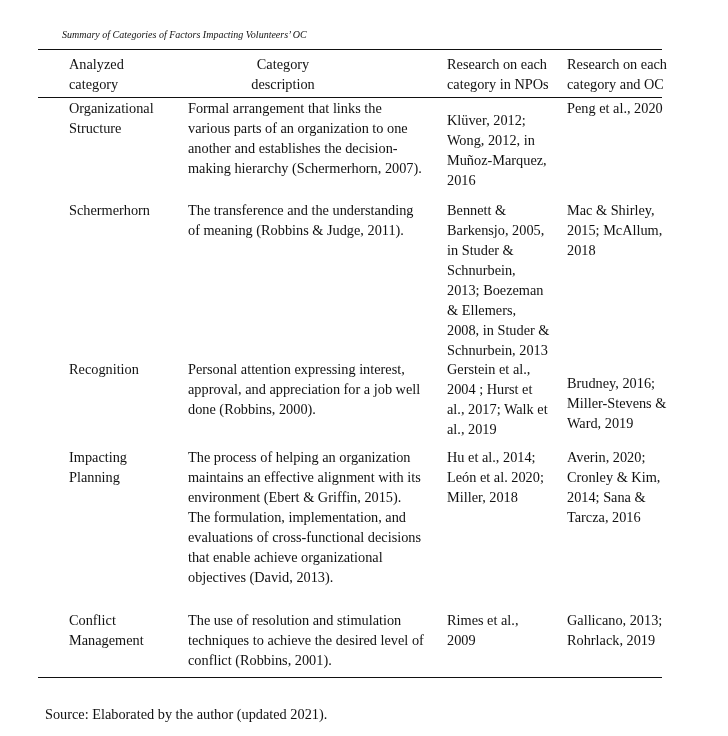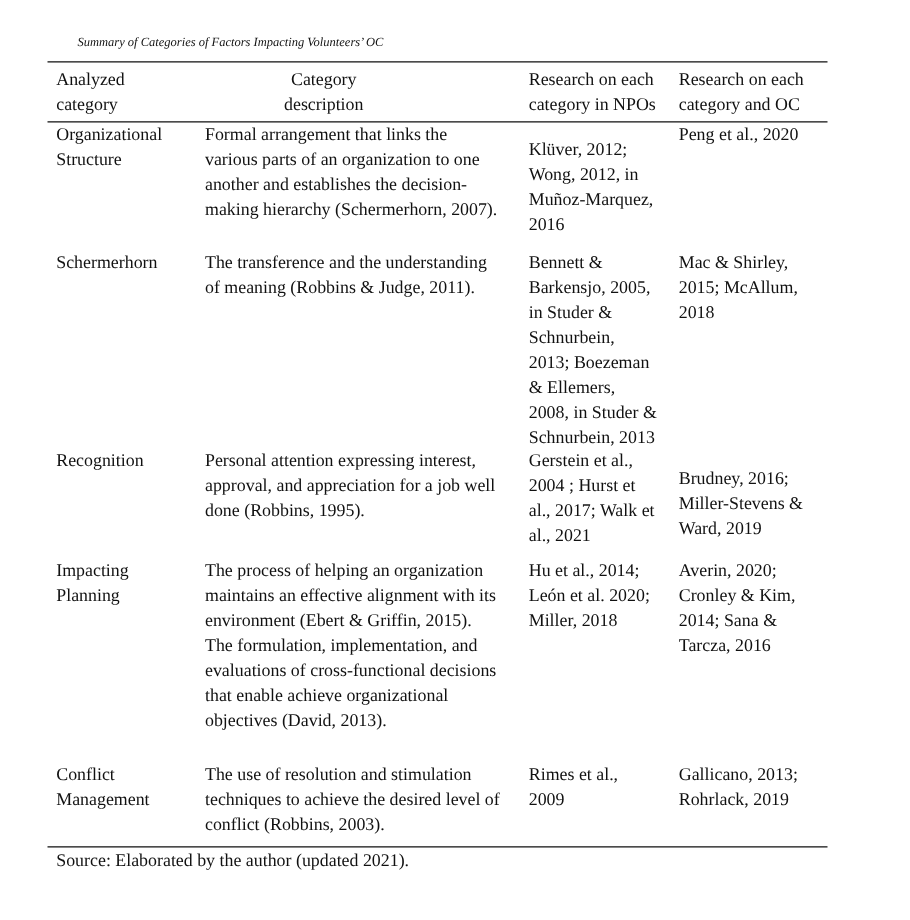--- a/index.html
+++ b/index.html
@@ -32,31 +32,32 @@
       width: 624px;
       height: 0;
       border-top: 1.3px solid #111111;
     }
     .rule.top { top: 49px; }
     .rule.head { top: 97px; }
     .rule.bottom { top: 677px; }
     .cell {
       position: absolute;
       white-space: pre-line;
+      margin-left: 24px;
     }
     .c1 { left: 45px; width: 115px; }
     .c2 { left: 164px; width: 255px; }
     .c3 { left: 423px; width: 118px; }
     .c4 { left: 543px; width: 120px; }
     .hdr { top: 54px; }
     .hdr.c2 { text-align: center; left: 164px; width: 190px; }
     .source {
       position: absolute;
       left: 45px;
-      top: 679px;
+      top: 704px;
     }
   </style>
 </head>
 <body>
 
 <div class="caption">Summary of Categories of Factors Impacting Volunteers’ OC</div>
 
 <div class="rule top"></div>
 
 <div>
@@ -100,25 +101,25 @@
 Schnurbein, 2013</div>
   <div class="cell c4" style="top:200px">Mac &amp; Shirley,
 2015; McAllum,
 2018</div>
 </div>
 
 <div>
   <div class="cell c1" style="top:359px">Recognition</div>
   <div class="cell c2" style="top:359px">Personal attention expressing interest,
 approval, and appreciation for a job well
-done (Robbins, 1995).</div>
+done (Robbins, 2000).</div>
   <div class="cell c3" style="top:359px">Gerstein et al.,
 2004 ; Hurst et
 al., 2017; Walk et
-al., 2021</div>
+al., 2019</div>
   <div class="cell c4" style="top:373px">Brudney, 2016;
 Miller-Stevens &amp;
 Ward, 2019</div>
 </div>
 
 <div>
   <div class="cell c1" style="top:447px">Impacting
 Planning</div>
   <div class="cell c2" style="top:447px">The process of helping an organization
 maintains an effective alignment with its
@@ -134,21 +135,21 @@
 Cronley &amp; Kim,
 2014; Sana &amp;
 Tarcza, 2016</div>
 </div>
 
 <div>
   <div class="cell c1" style="top:610px">Conflict
 Management</div>
   <div class="cell c2" style="top:610px">The use of resolution and stimulation
 techniques to achieve the desired level of
-conflict (Robbins, 2003).</div>
+conflict (Robbins, 2001).</div>
   <div class="cell c3" style="top:610px">Rimes et al.,
 2009</div>
   <div class="cell c4" style="top:610px">Gallicano, 2013;
 Rohrlack, 2019</div>
 </div>
 
 <div class="rule bottom"></div>
 
 <div class="source">Source: Elaborated by the author (updated 2021).</div>
 

